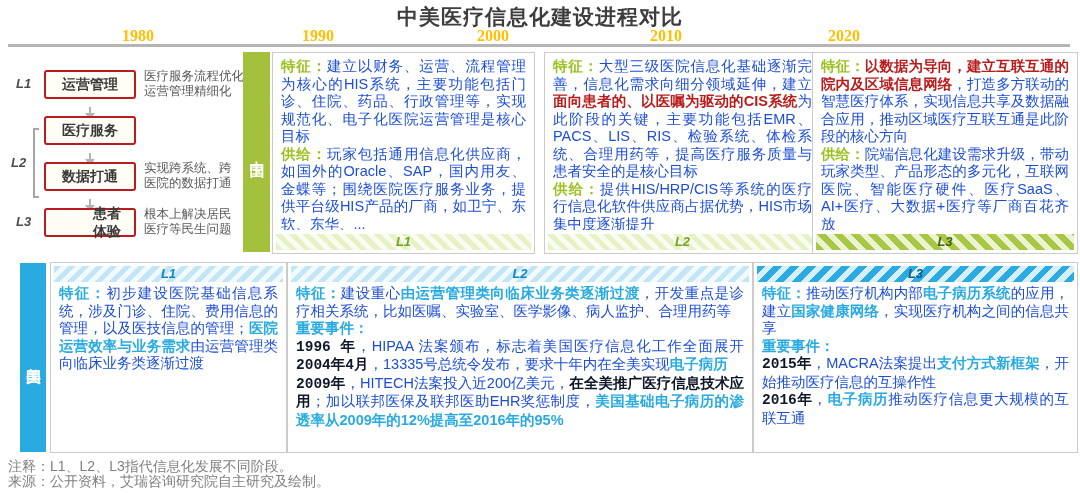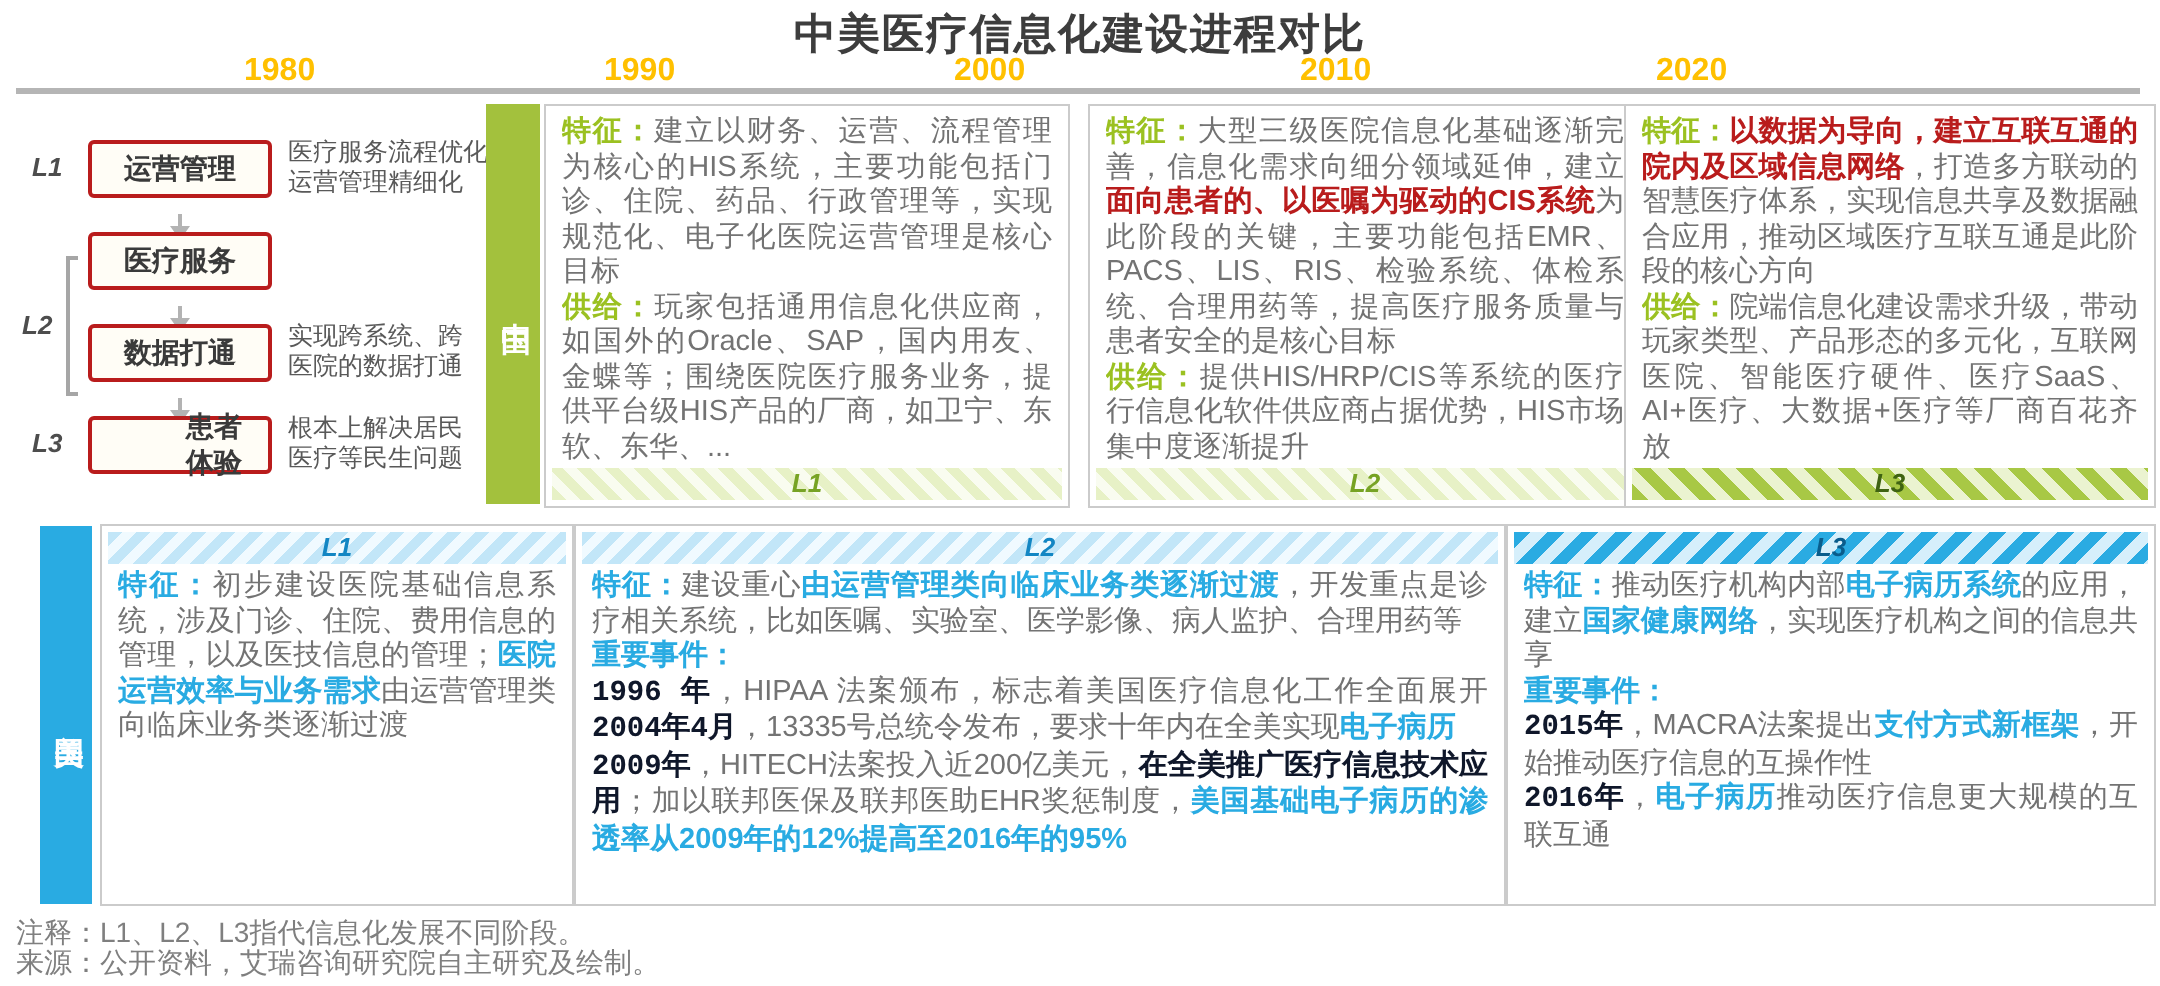--- a/index.html
+++ b/index.html
@@ -3,21 +3,21 @@
 <meta charset="utf-8">
 <style>
   * { margin:0; padding:0; box-sizing:border-box; }
   html,body { background:#ffffff; }
   body { font-family:"Liberation Sans","DejaVu Sans",sans-serif; }
   .canvas { position:relative; width:1080px; height:493px; background:#fff; overflow:hidden; }
 
   .title { position:absolute; top:3px; left:0; width:1080px; text-align:center;
            font-size:21px; font-weight:bold; color:#3d3d3d; letter-spacing:1px; }
 
-  .year { position:absolute; top:27px; font-size:16px; font-weight:bold; color:#ffc000; }
+  .year { position:absolute; top:27px; font-size:16px; font-weight:bold; color:#ffc000;font-family:Liberation Serif, serif; }
   .y0{left:122px;} .y1{left:302px;} .y2{left:477px;} .y3{left:650px;} .y4{left:828px;}
   .timeline-line { position:absolute; top:44px; left:8px; width:1062px; height:3px; background:#b5b5b5; }
 
   
   .legend { position:absolute; left:8px; top:52px; width:234px; height:202px; }
   .lvl-label { position:absolute; font-size:13px; font-style:italic; font-weight:bold; color:#4d4d4d; }
   .flow-box { position:absolute; left:36px; width:92px; height:29px; border:2px solid #b91c1c;
               border-radius:3px; background:#fffdf6; display:flex; align-items:center; justify-content:center;
               font-size:14px; font-weight:bold; color:#3a3a3a; }
   .flow-desc { position:absolute; left:136px; width:100px; font-size:12.5px; line-height:15px; color:#595959; }
@@ -51,21 +51,21 @@
   .band { position:absolute; left:3px; right:3px; height:16px; text-align:center;
           font-size:13px; font-style:italic; font-weight:bold; line-height:16px; }
   .col-cn .band { bottom:3px; }
   .col-us .band { top:3px; }
   .band-green      { background:repeating-linear-gradient(45deg,#e7f1c6 0 5px,#f9fcf0 5px 10px); color:#77a324; }
   .band-green-dark { background:repeating-linear-gradient(45deg,#a8c845 0 6px,#ebf3d0 6px 12px); color:#3f6312; }
   .band-blue       { background:repeating-linear-gradient(135deg,#c2e6f8 0 5px,#f0faff 5px 10px); color:#1386c3; }
   .band-blue-dark  { background:repeating-linear-gradient(135deg,#2aabe2 0 6px,#d6effb 6px 12px); color:#0a5d8c; }
 
   
-  .seg-p  { color:#737373; }
+  .seg-p  { color:#1d4ed8; }
   .seg-gl { color:#9bc121; font-weight:bold; }
   .seg-gh { color:#b91c1c; font-weight:bold; }
   .seg-bl { color:#29abe2; font-weight:bold; }
   .seg-b  { color:#0f172a; font-weight:bold;font-family:Liberation Mono, monospace; }
 
   .footer { position:absolute; left:8px; top:459px; font-size:14px; line-height:15px; color:#7f7f7f; }
 </style>
 </head>
 <body>
 

